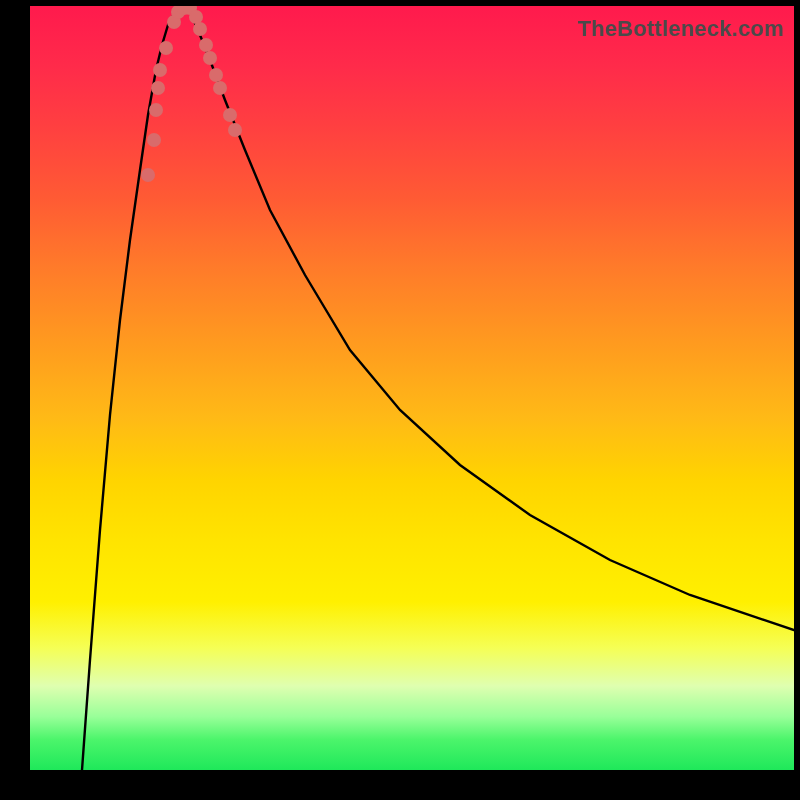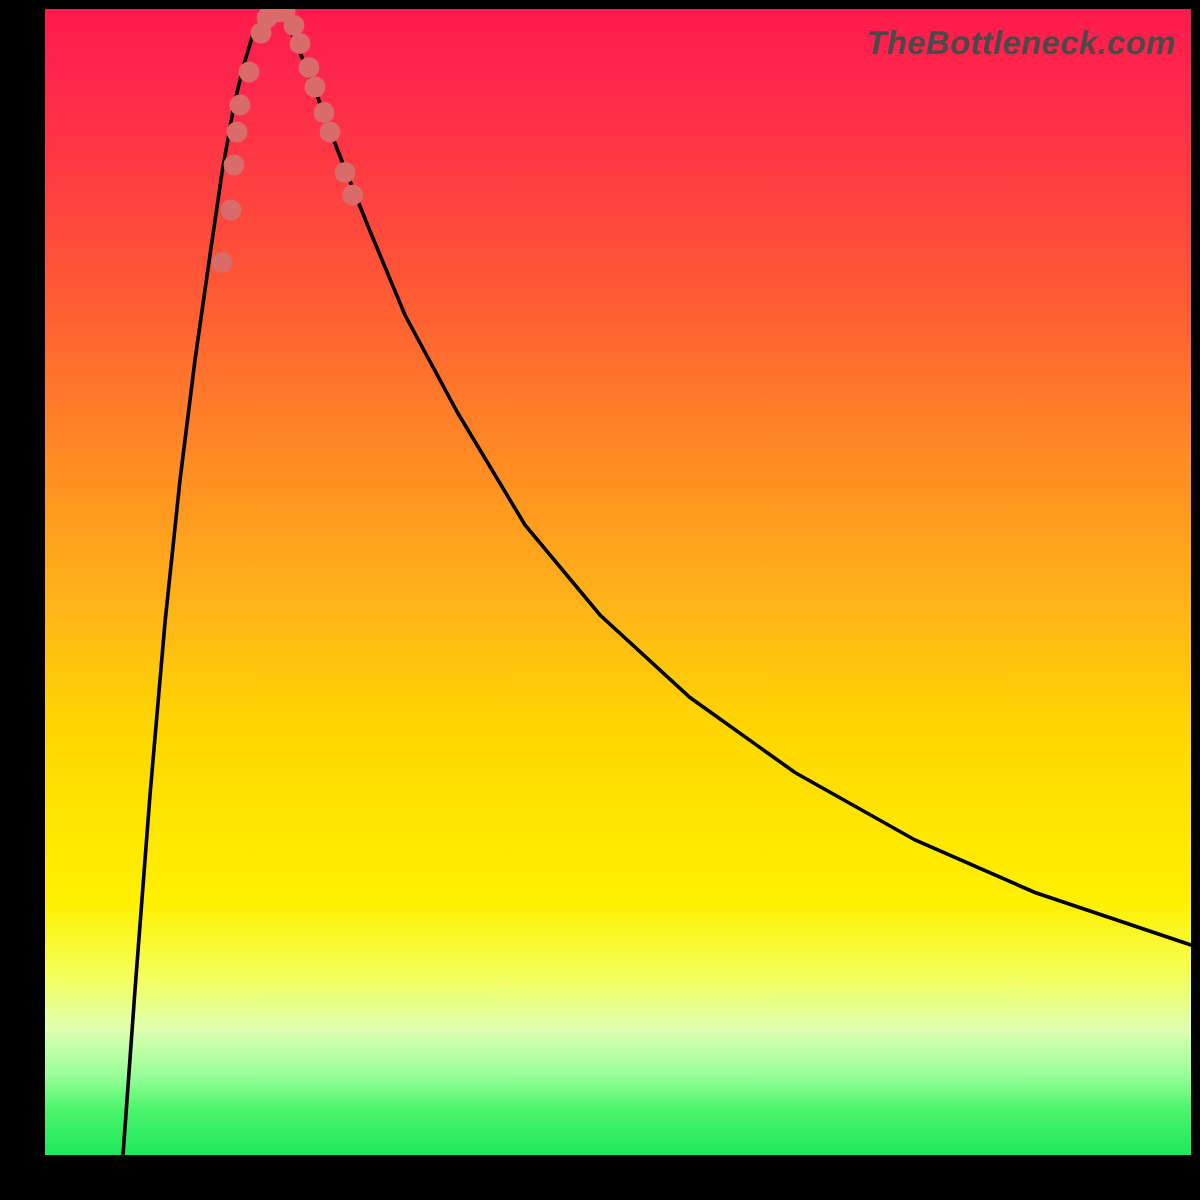--- a/index.html
+++ b/index.html
@@ -34,21 +34,20 @@
       #ffba16 54%,
       #ffd400 62%,
       #ffe400 70%,
       #fff000 78%,
       #f5ff55 84%,
       #dfffb0 89%,
       #99ff99 93%,
       #4cf56b 96%,
       #1ee85a 100%
     );
-    font-style: italic;
   }
   .watermark {
     position: absolute;
     top: 10px;
     right: 10px;
     font-size: 22px;
     font-weight: 600;
     color: #4a4a4a;
     letter-spacing: 0.2px;
     user-select: none;

